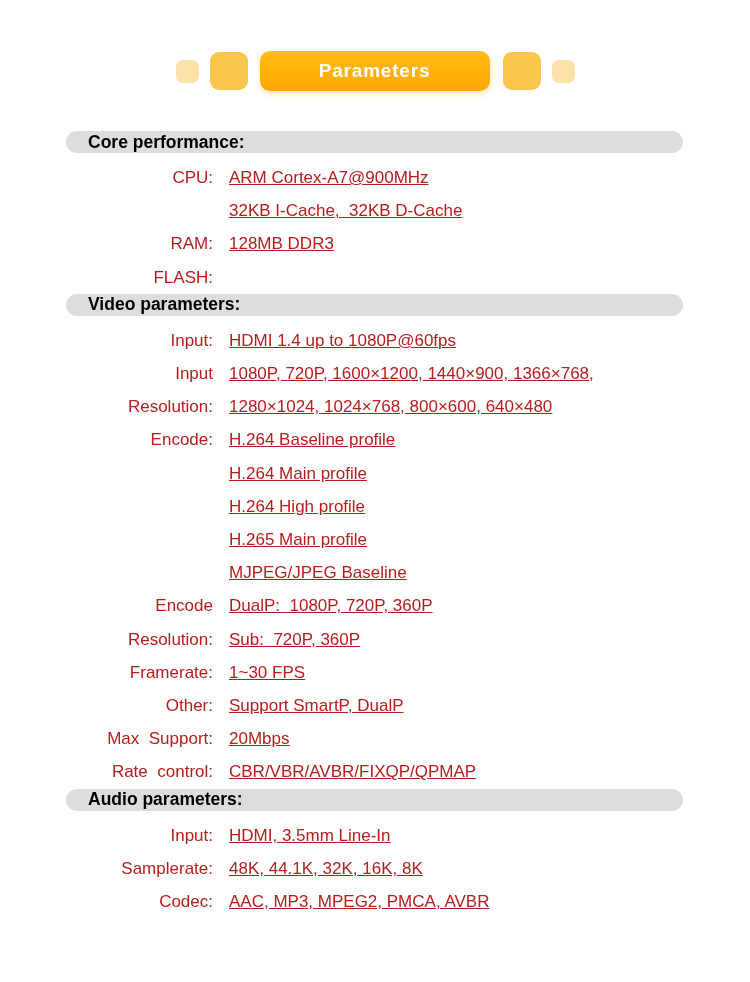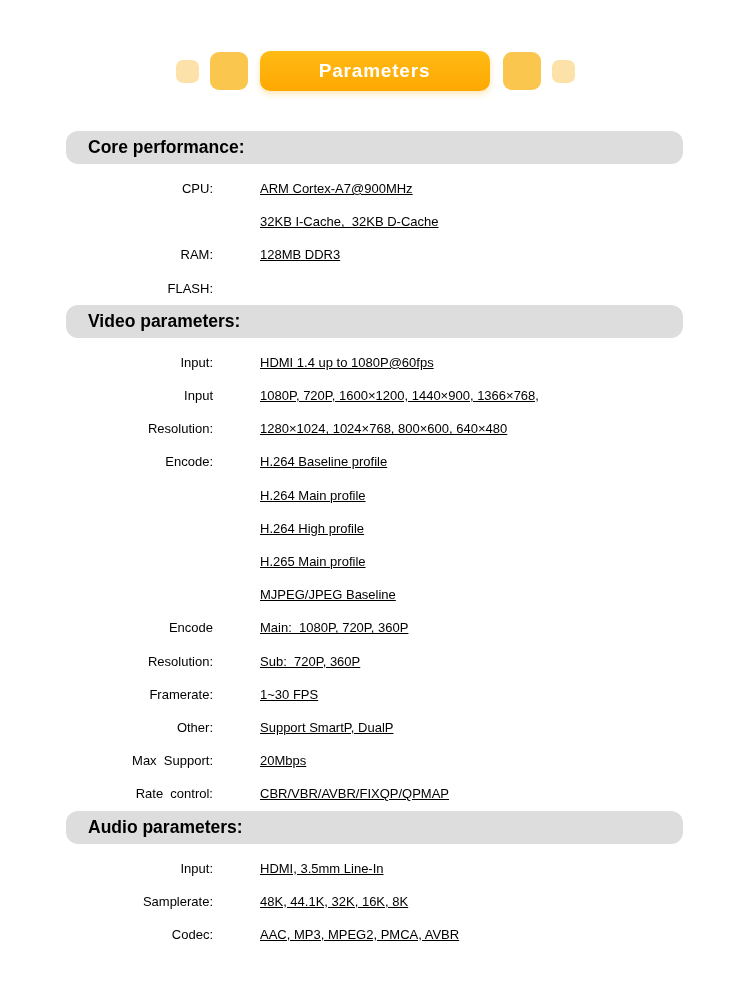--- a/index.html
+++ b/index.html
@@ -46,41 +46,40 @@
     color: #ffffff;
     font-size: 19px;
     font-weight: 700;
     letter-spacing: 0.8px;
   }
   
   .content { margin-top: 40px; }
   .section-bar {
     margin-left: 66px;
     width: 617px;
-    height: 33px;
+    height: 22px;
     border-radius: 12px;
     background: #DDDDDD;
     display: flex;
     align-items: center;
     padding-left: 22px;
     font-size: 17.5px;
     font-weight: 700;
     color: #000000;
   }
   .rows {
     margin-left: 66px;
     width: 617px;
     padding-top: 8px;
   }
   .row {
     display: flex;
     line-height: 33.2px;
-    font-size: 13px;
-    color: #000000;
-    gap: 31px;
+    font-size: 17px;
+    color: #b91c1c;
   }
   .row .label {
     flex: 0 0 147px;
     width: 147px;
     text-align: right;
     white-space: pre;
   }
   .row .value {
     padding-left: 16px;
     white-space: pre;
@@ -156,21 +155,21 @@
       <div class="row">
         <span class="label"></span>
         <span class="value">H.265 Main profile</span>
       </div>
       <div class="row">
         <span class="label"></span>
         <span class="value">MJPEG/JPEG Baseline</span>
       </div>
       <div class="row">
         <span class="label">Encode</span>
-        <span class="value">Main:  1080P, 720P, 360P</span>
+        <span class="value">DualP:  1080P, 720P, 360P</span>
       </div>
       <div class="row">
         <span class="label">Resolution:</span>
         <span class="value">Sub:  720P, 360P</span>
       </div>
       <div class="row">
         <span class="label">Framerate:</span>
         <span class="value">1~30 FPS</span>
       </div>
       <div class="row">

